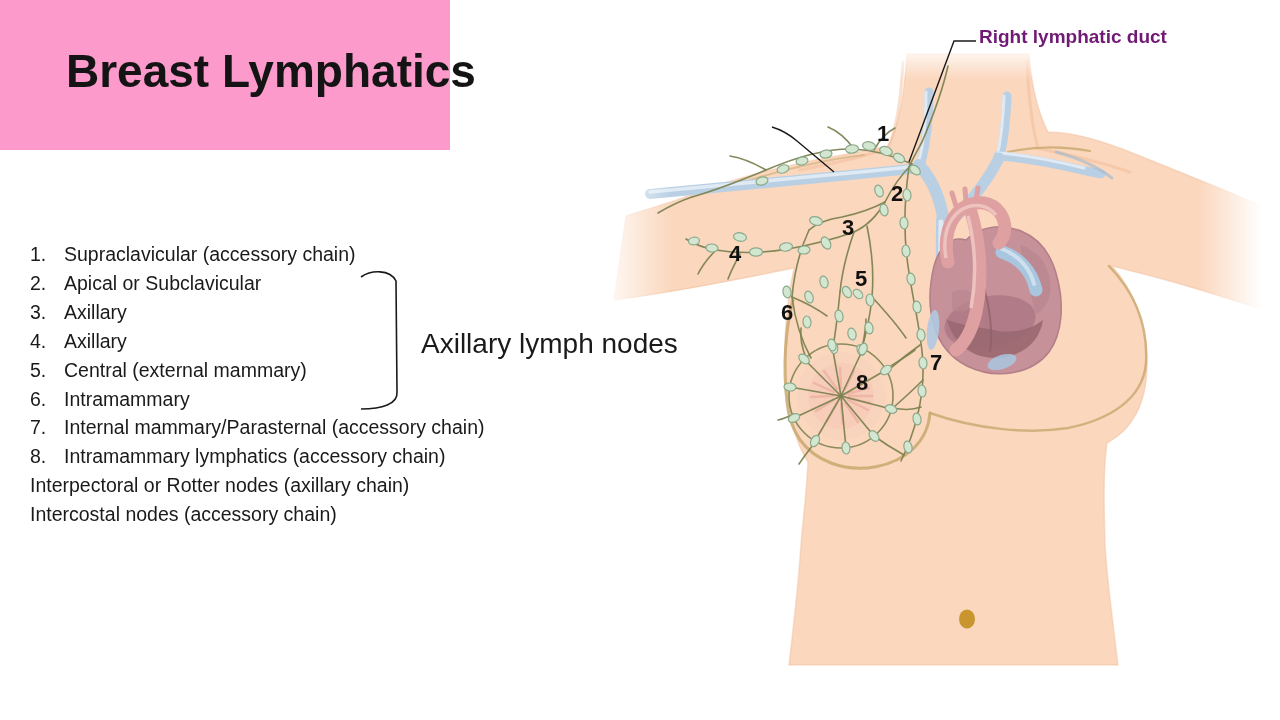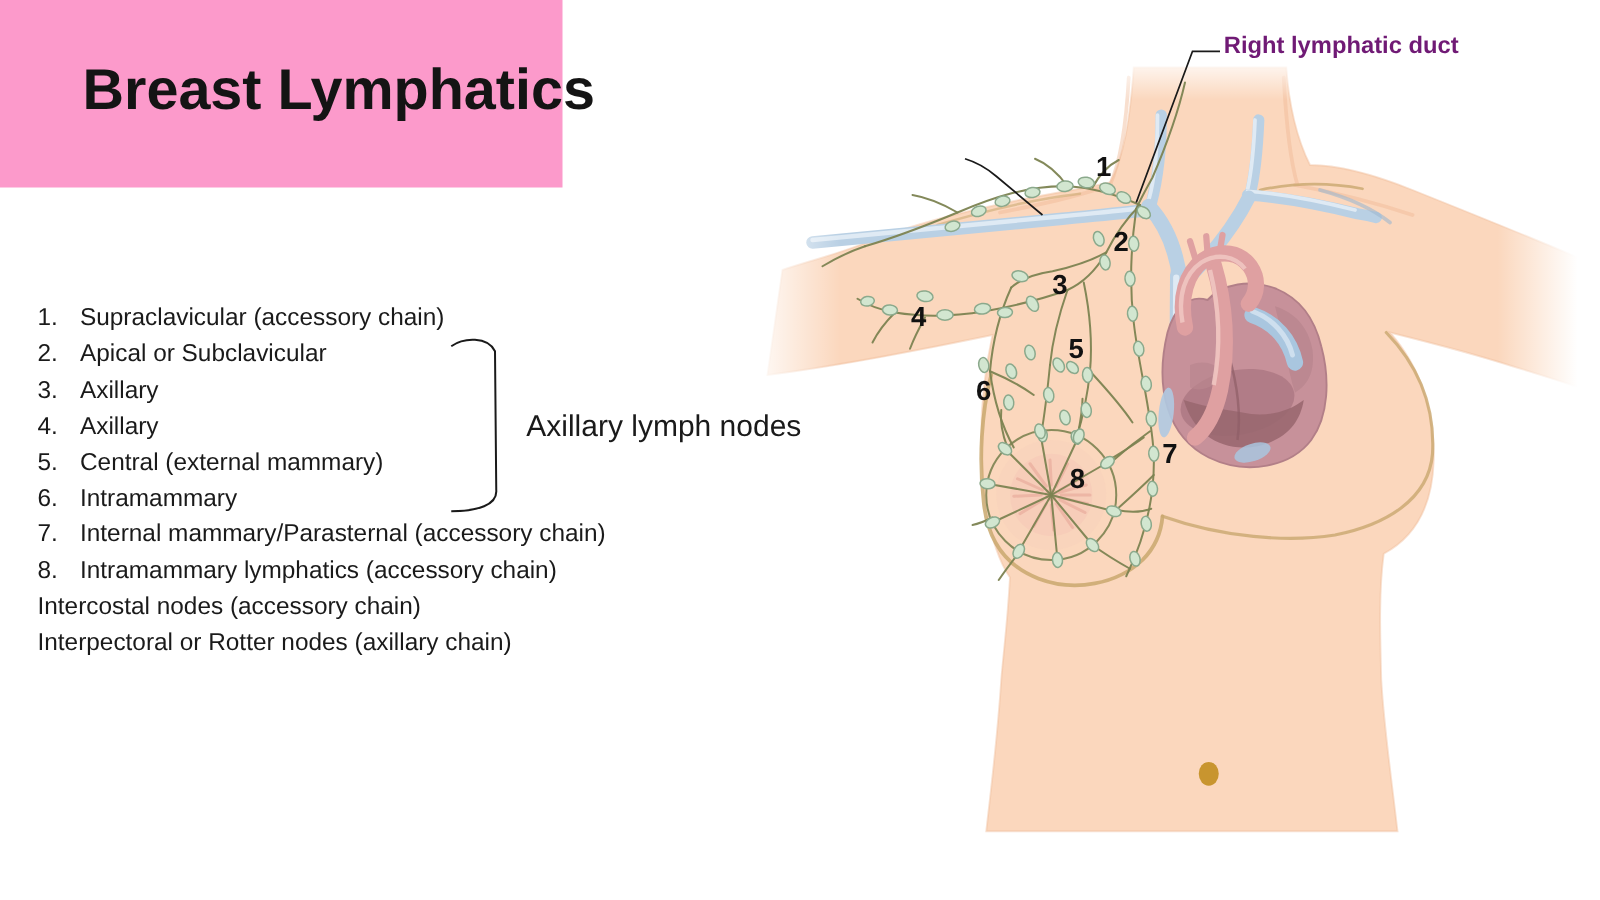--- a/index.html
+++ b/index.html
@@ -5,21 +5,21 @@
   html,body{margin:0;padding:0;}
   .page{position:relative;width:1280px;height:720px;background:#ffffff;overflow:hidden;
         font-family:"Liberation Sans",sans-serif;color:#1a1a1a;}
   .figure-svg{position:absolute;left:0;top:0;width:1280px;height:720px;}
   .title-box{position:absolute;left:0;top:0;width:450px;height:150px;background:#FC9ACB;}
   .title-text{position:absolute;left:30px;top:44px;font-size:46px;font-weight:700;color:#141414;white-space:nowrap;margin-left:36px;}
   .legend{position:absolute;left:30px;top:240px;width:600px;font-size:19.5px;line-height:28.9px;}
   .legend-row{display:flex;}
   .legend-row .num{flex:0 0 34px;}
   .legend-row .txt{flex:1 1 auto;white-space:nowrap;}
-  .axillary-label{position:absolute;left:421px;top:328px;font-size:24px;white-space:nowrap;}
+  .axillary-label{position:absolute;left:421px;top:328px;font-size:28px;white-space:nowrap;}
   .fig-label{position:absolute;font-size:19px;font-weight:600;white-space:nowrap;color:#701a75;}
   .lbl-duct{left:979px;top:26px;}
   .lbl-vein{left:583px;top:117px;width:190px;text-align:right;}
   .fig-num{position:absolute;transform:translate(-50%,-50%);font-size:22px;font-weight:600;color:#111;}
 </style>
 </head>
 <body>
 
 <div class="page">
 
@@ -287,24 +287,24 @@
       </div>
     <div class="legend-row">
         <span class="num">7.</span>
         <span class="txt">Internal mammary/Parasternal (accessory chain)</span>
       </div>
     <div class="legend-row">
         <span class="num">8.</span>
         <span class="txt">Intramammary lymphatics (accessory chain)</span>
       </div>
     <div class="legend-row">
+        <span class="txt">Interpectoral or Rotter nodes (axillary chain)</span>
+      </div>
+    <div class="legend-row">
         <span class="txt">Intercostal nodes (accessory chain)</span>
-      </div>
-    <div class="legend-row">
-        <span class="txt">Interpectoral or Rotter nodes (axillary chain)</span>
       </div>
   </div>
 
   <div class="axillary-label">Axillary lymph nodes</div>
 
   <div class="fig-label lbl-duct">Right lymphatic duct</div>
 
   <span class="fig-num" style="left:883px;top:134px;">1</span>
   <span class="fig-num" style="left:897px;top:194px;">2</span>
   <span class="fig-num" style="left:848px;top:228px;">3</span>

